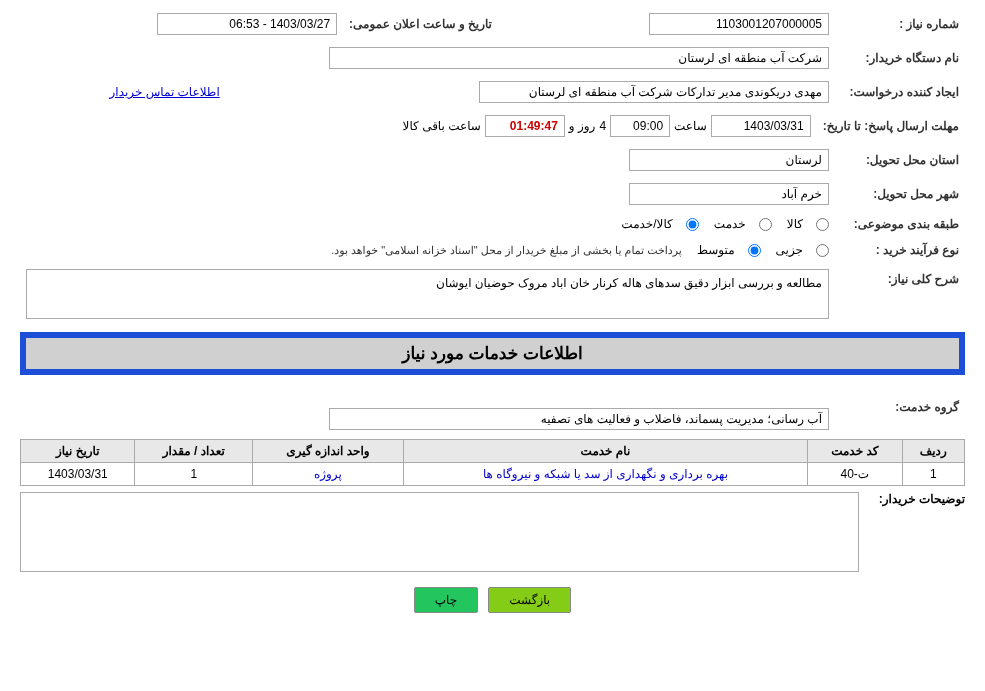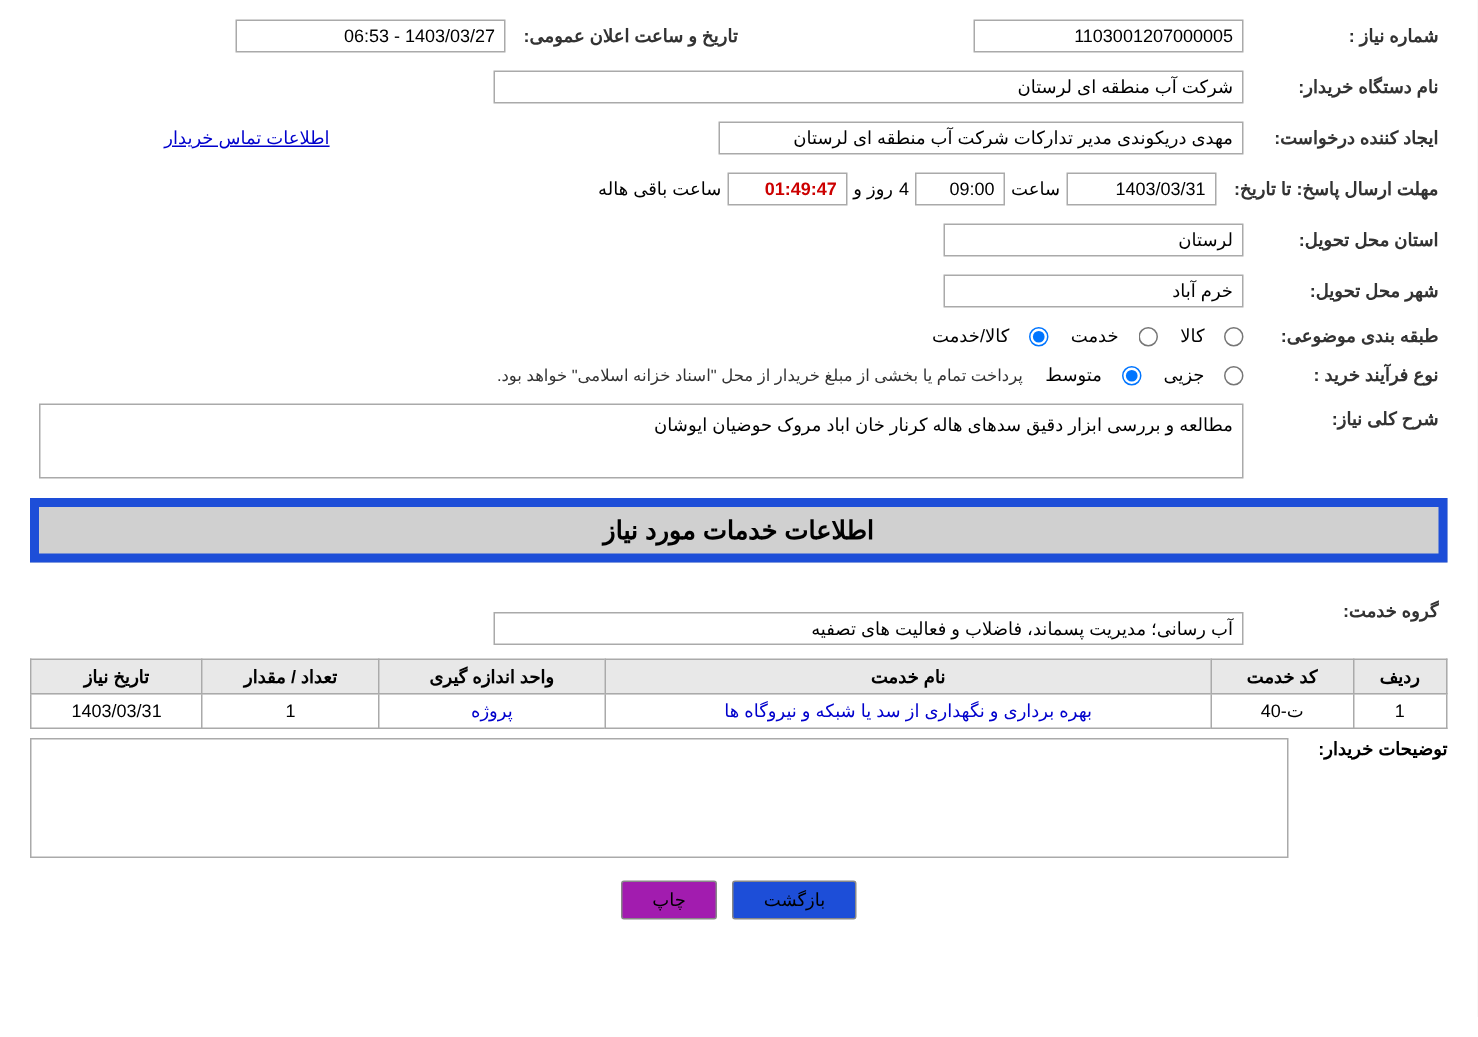--- a/index.html
+++ b/index.html
@@ -146,24 +146,24 @@
     .btn {
       border: 1px solid #888;
       background: #e8e8e8;
       padding: 5px 20px;
       font-family: Tahoma, Arial, sans-serif;
       font-size: 12px;
       cursor: pointer;
       border-radius: 2px;
     }
     .btn-print {
-      background: #a21caf;
+      background: #22c55e;
     }
     .btn-back {
-      background: #1d4ed8;
+      background: #84cc16;
     }
     .small-note {
       font-size: 11px;
       color: #333;
     }
     td.service-link {
       color: #0000cc;
     }
   </style>
 </head>
@@ -218,21 +218,21 @@
           <tr>
         <td class="label-cell">مهلت ارسال پاسخ: تا تاریخ:</td>
         <td>
           <div class="timer-section">
             <span class="input-box" style="min-width:100px;">1403/03/31</span>
             <span>ساعت</span>
             <span class="input-box" style="min-width:60px;">09:00</span>
             <span>4</span>
             <span>روز و</span>
             <span class="input-box" style="min-width:80px; color:#c00; font-weight:bold;">01:49:47</span>
-            <span>ساعت باقی هاله</span>
+            <span>ساعت باقی کالا</span>
           </div>
         </td>
       </tr>
     </tbody>
       </table>
 
     <table class="info-table">
       <tbody>
           <tr>
         <td class="label-cell">استان محل تحویل:</td>

